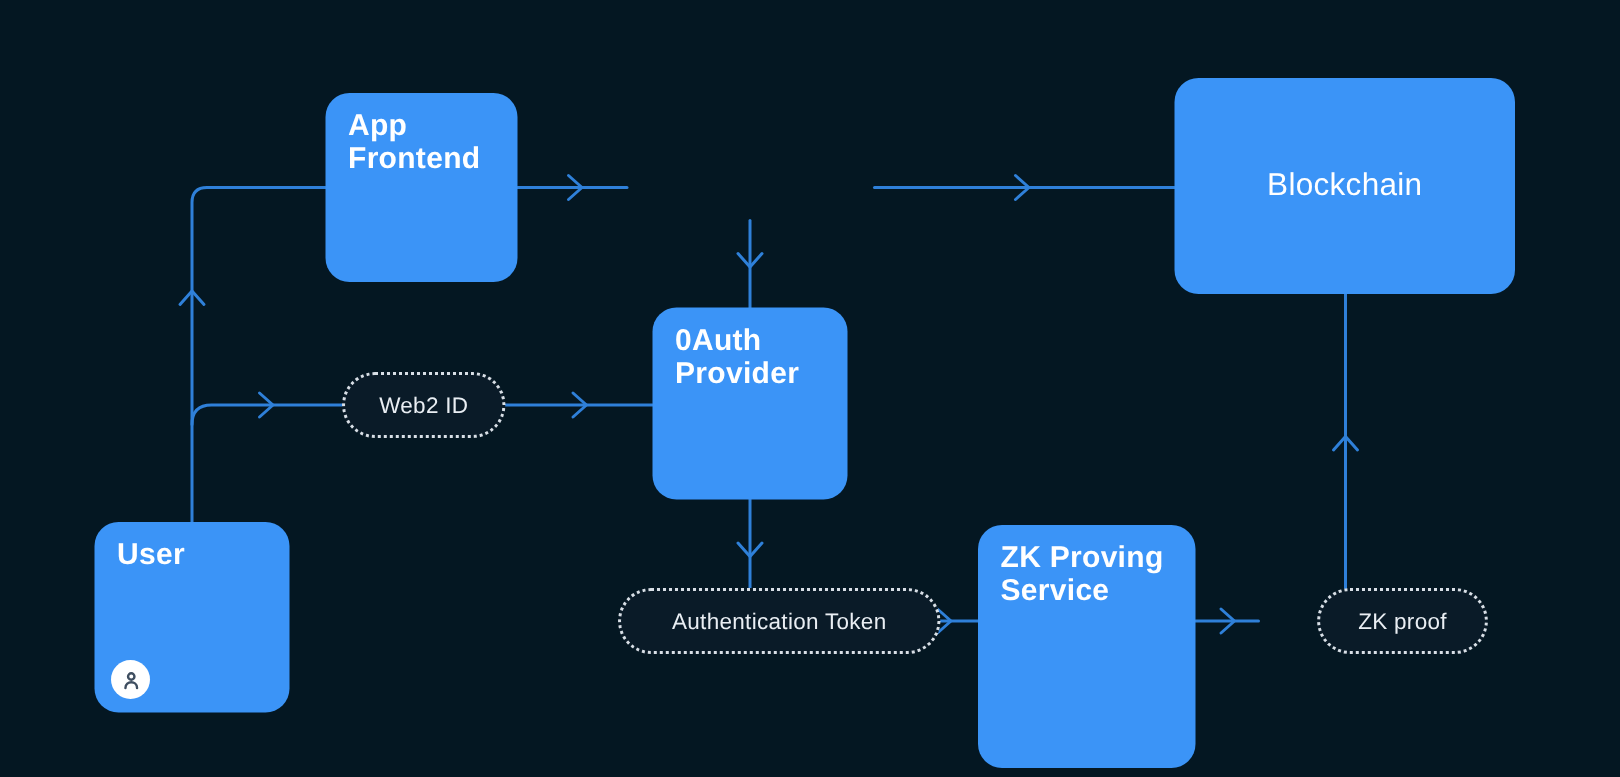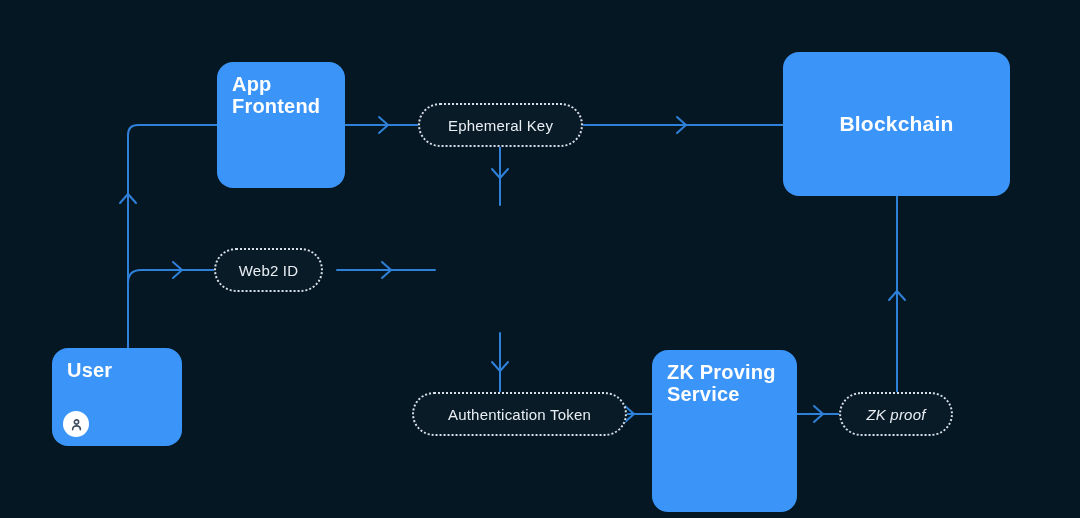--- a/index.html
+++ b/index.html
@@ -31,21 +31,21 @@
     background:var(--node-fill);
     border-radius:16px;
     color:var(--node-text);
     font-size:20px;font-weight:600;line-height:1.12;
     box-sizing:border-box;
     padding:11px 15px;
     letter-spacing:.2px;
   }
   .node.center{
     display:flex;align-items:center;justify-content:center;
-    padding:0;font-size:21px;font-weight:700;
+    padding:0;font-size:21px;font-weight:400;
   }
   .pill{
     position:absolute;
     display:flex;align-items:center;justify-content:center;
     border:2px dotted var(--pill-border);
     border-radius:999px;
     background:var(--pill-fill);
     color:var(--pill-text);
     font-size:15px;font-weight:500;
     box-sizing:border-box;
@@ -118,44 +118,44 @@
   </svg>
 
   <div class="node" style="left:217px;top:62px;width:128px;height:126px;">
     <span>App Frontend</span>
   </div>
 
   <div class="node center" style="left:783px;top:52px;width:227px;height:144px;">
     <span>Blockchain</span>
   </div>
 
+  <div class="node" style="left:435px;top:205px;width:130px;height:128px;">
+    <span>0Auth Provider</span>
+  </div>
 
   <div class="node" style="left:652px;top:350px;width:145px;height:162px;">
     <span>ZK Proving Service</span>
   </div>
 
-  <div class="node" style="left:52px;top:348px;width:130px;height:98px;">
+  <div class="node" style="left:63px;top:348px;width:130px;height:127px;">
     <span>User</span>
     <span class="avatar">
       <svg width="15" height="15" viewBox="0 0 24 24">
         <circle cx="12" cy="8" r="3.4" fill="none" stroke="var(--avatar-icon)" stroke-width="2.6"></circle>
         <path d="M5.8,20.2 C5.8,15.9 9,14.2 12,14.2 C15,14.2 18.2,15.9 18.2,20.2" fill="none" stroke="var(--avatar-icon)" stroke-width="2.6" stroke-linecap="round"></path>
       </svg>
     </span>
   </div>
 
-  <div class="pill" style="left:418px;top:103px;width:165px;height:44px;">
-    <span>Ephemeral Key</span>
-  </div>
 
-  <div class="pill" style="left:214px;top:248px;width:109px;height:44px;">
+  <div class="pill" style="left:228px;top:248px;width:109px;height:44px;">
     <span>Web2 ID</span>
   </div>
 
   <div class="pill" style="left:412px;top:392px;width:215px;height:44px;">
     <span>Authentication Token</span>
   </div>
 
-  <div class="pill" style="left:839px;top:392px;width:114px;height:44px;font-style:italic;">
+  <div class="pill" style="left:878px;top:392px;width:114px;height:44px;">
     <span>ZK proof</span>
   </div>
 
 </div>
 
 </body></html>

